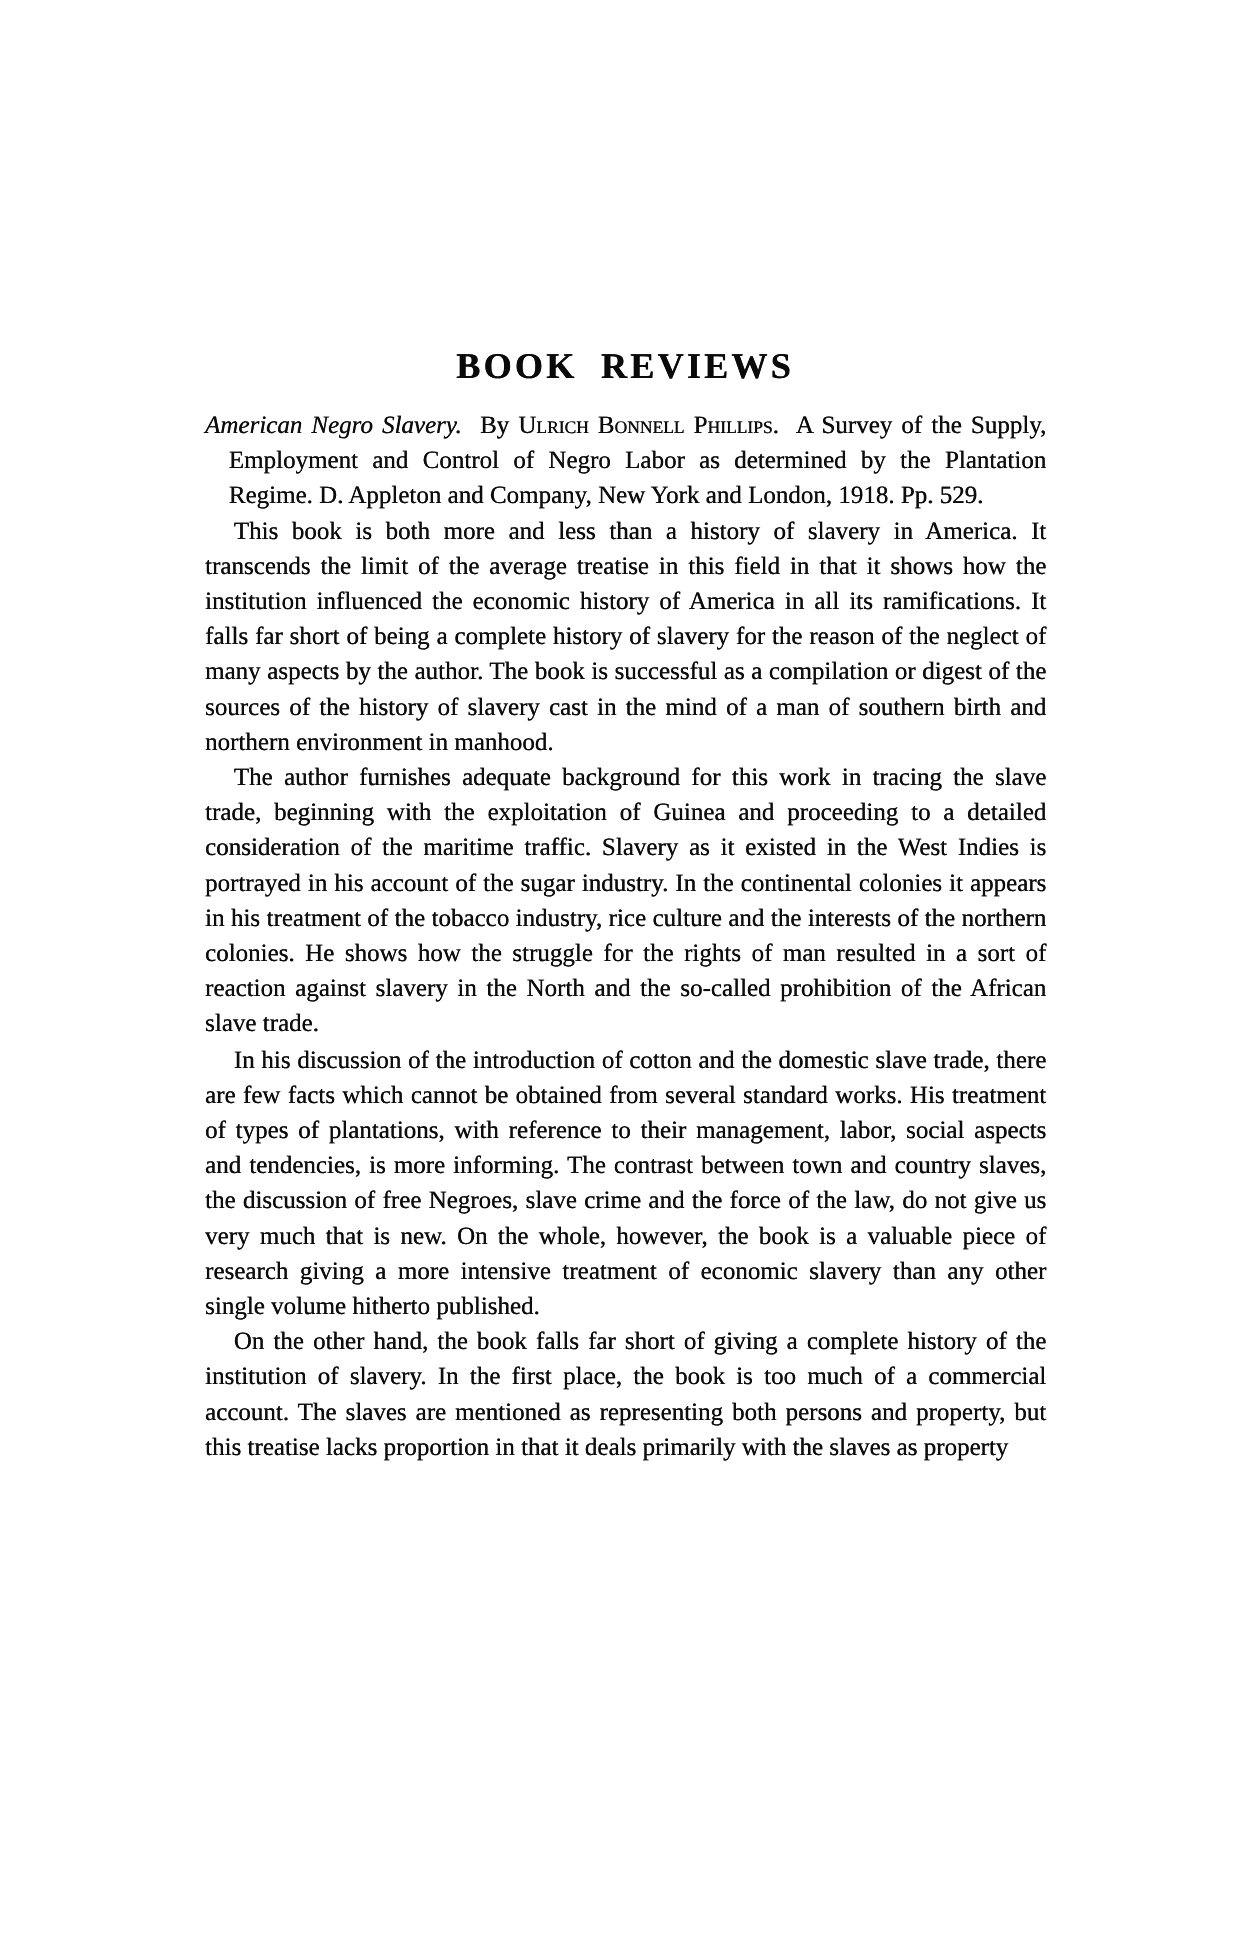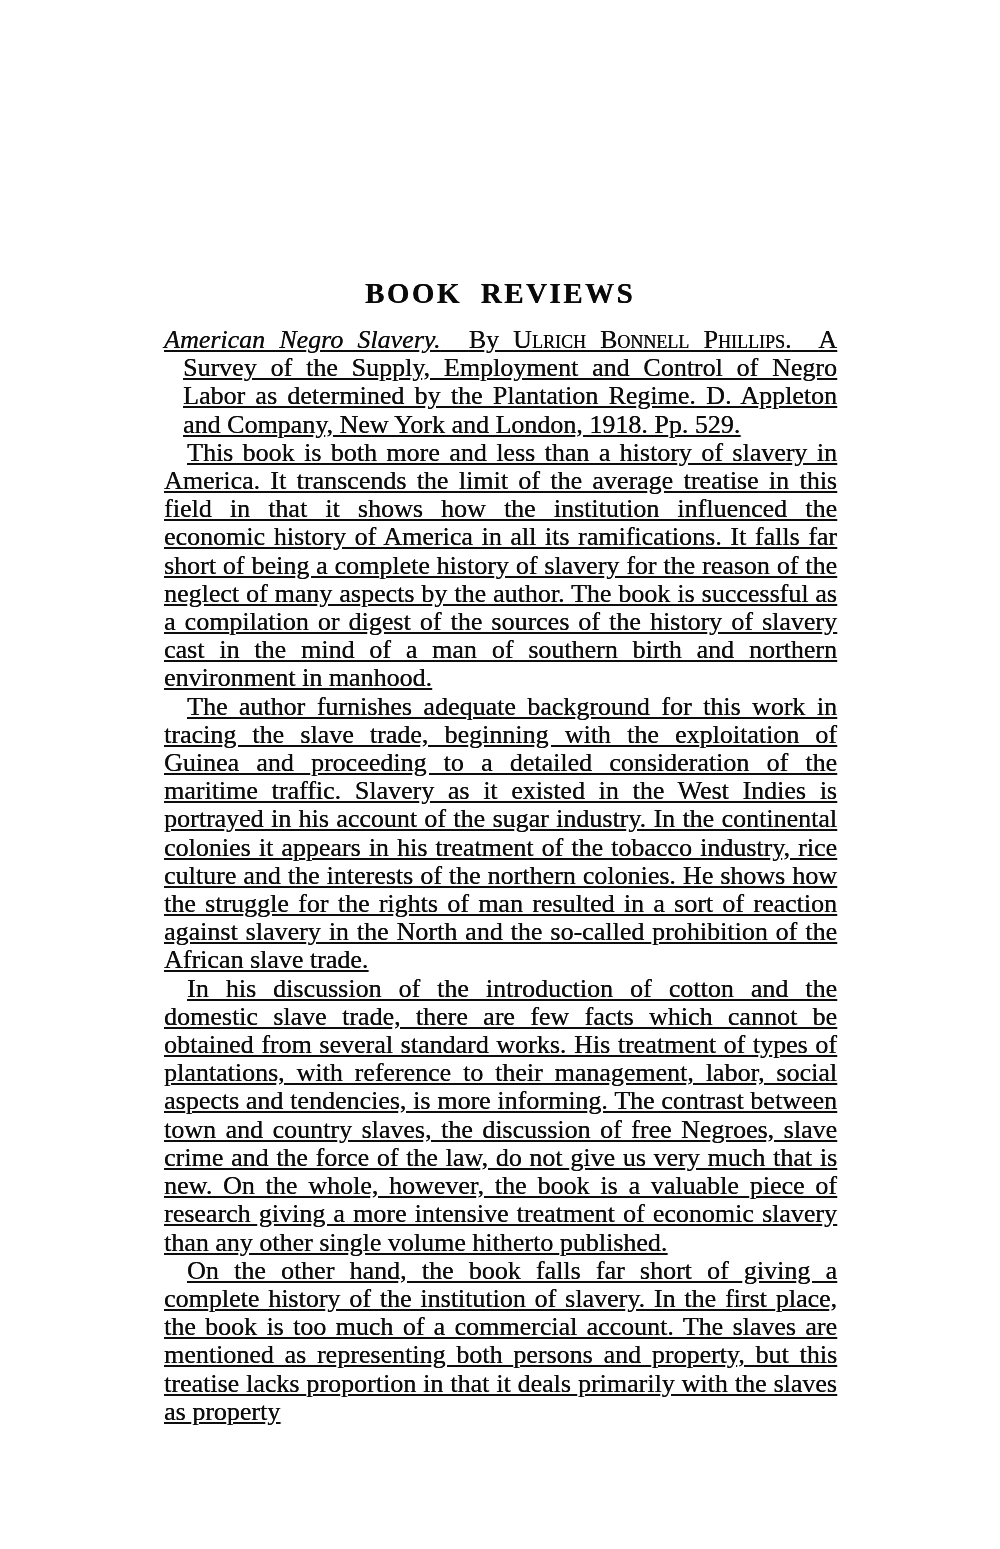--- a/index.html
+++ b/index.html
@@ -28,26 +28,25 @@
     letter-spacing: 2.5px;
     word-spacing: 9px;
     color: #0a0a0a;
     text-shadow: 0.3px 0 0 currentColor;
   }
   .text-block {
     position: absolute;
     top: 326px;
     left: 164px;
     width: 673px;
-    font-size: 26px;
+    font-size: 20px;
     line-height: 28.2px;
     text-align: justify;
     color: #0d0d0d;
     text-shadow: 0.25px 0 0 currentColor;
-    text-decoration: underline;
   }
   .citation {
     margin: 0;
     padding-left: 19px;
     text-indent: -19px; 
   }
   .citation .title {
     font-style: italic;
   }
   .citation .author {

